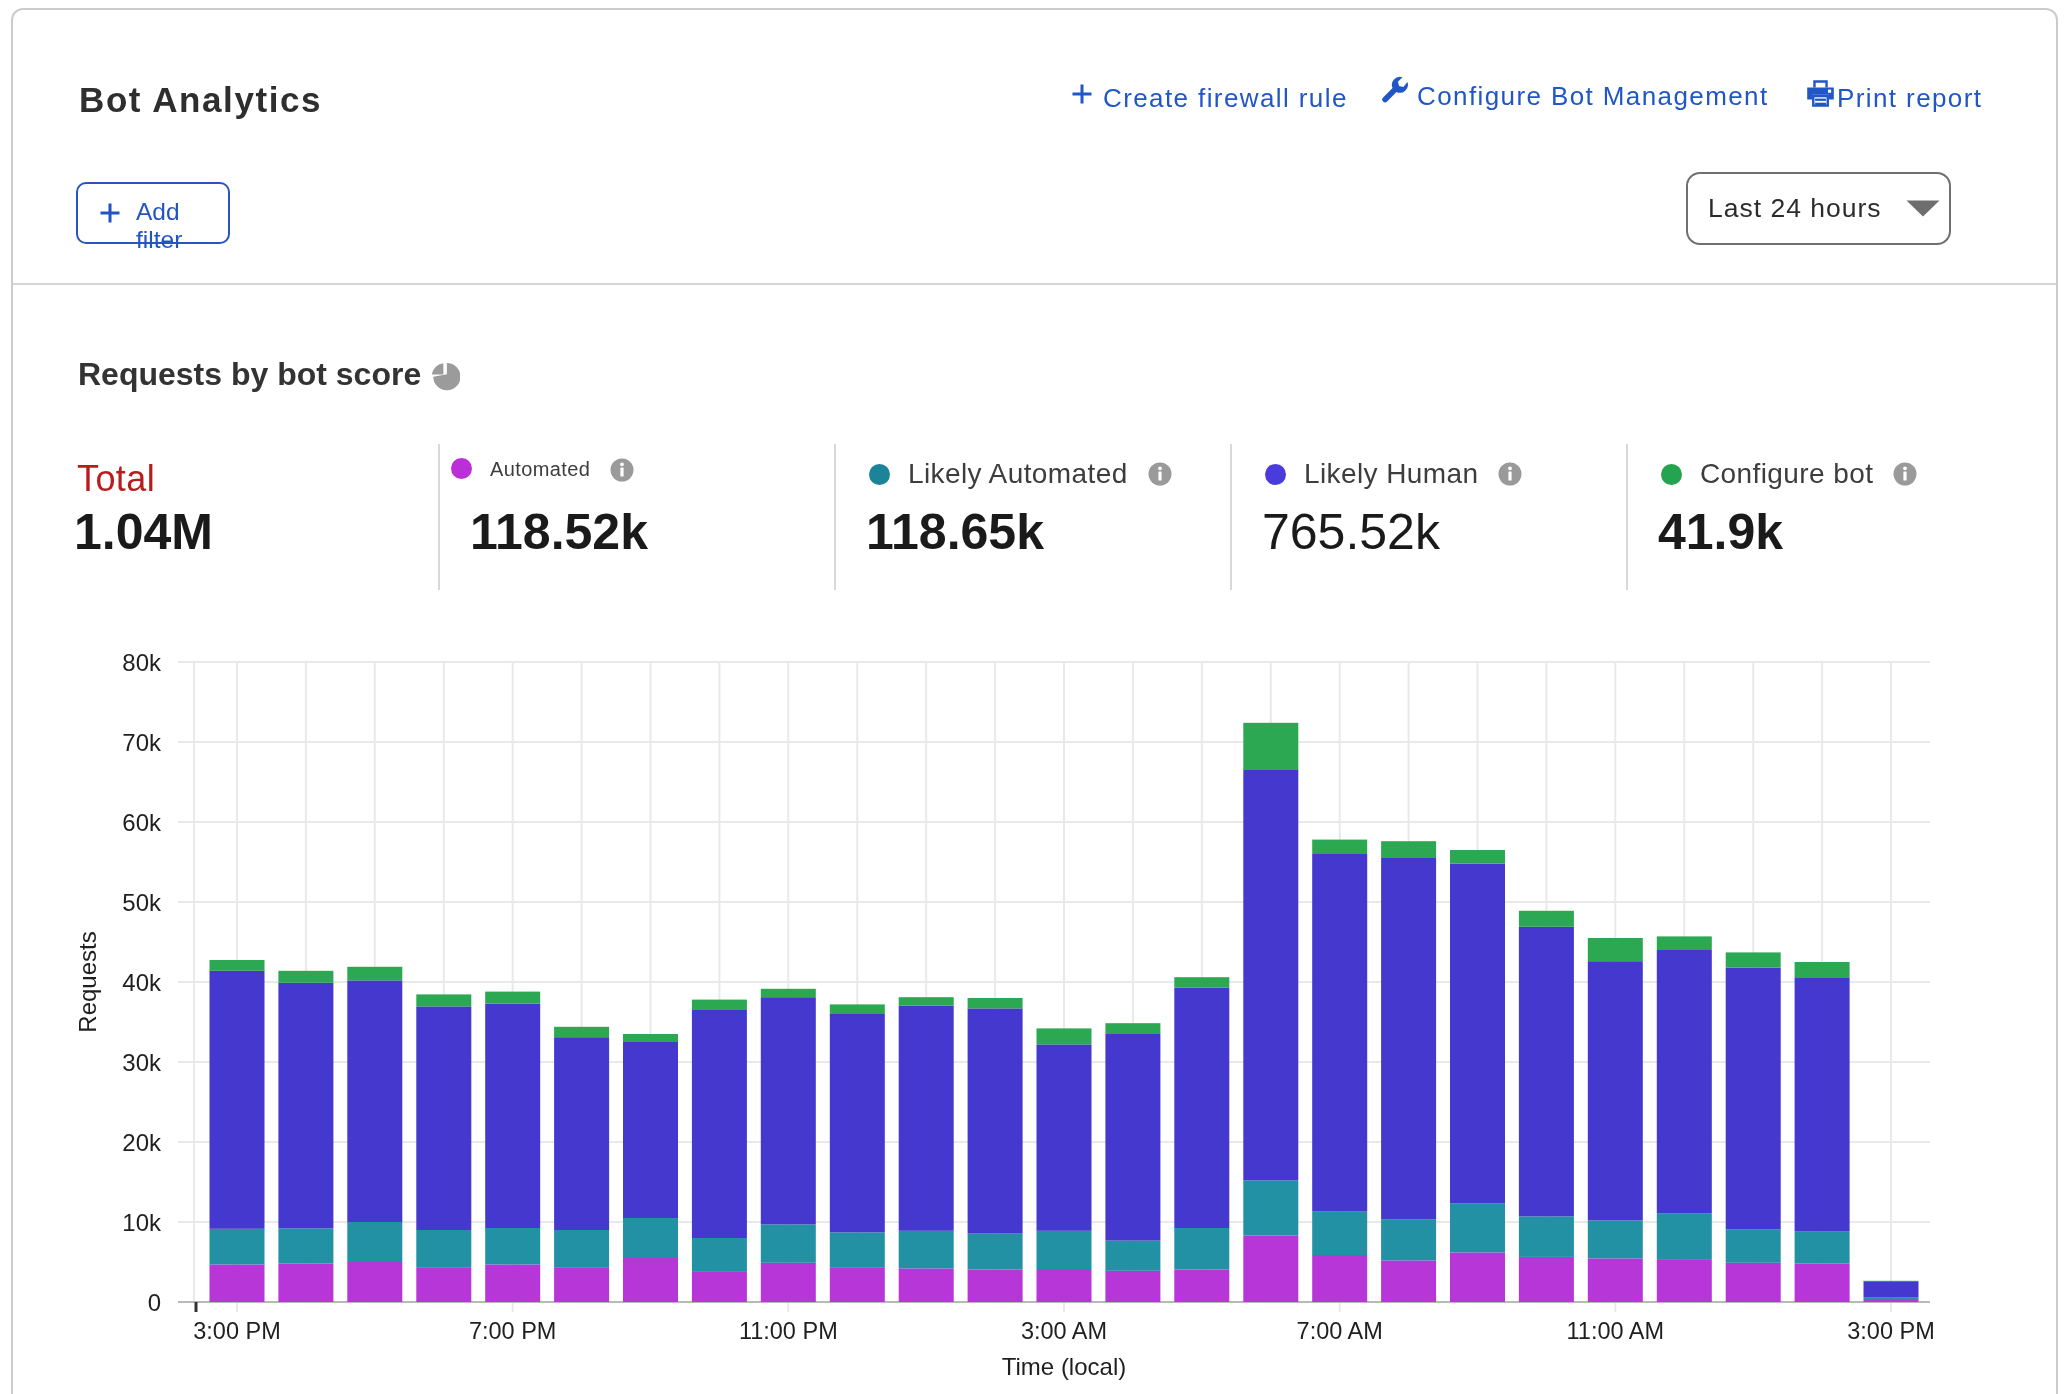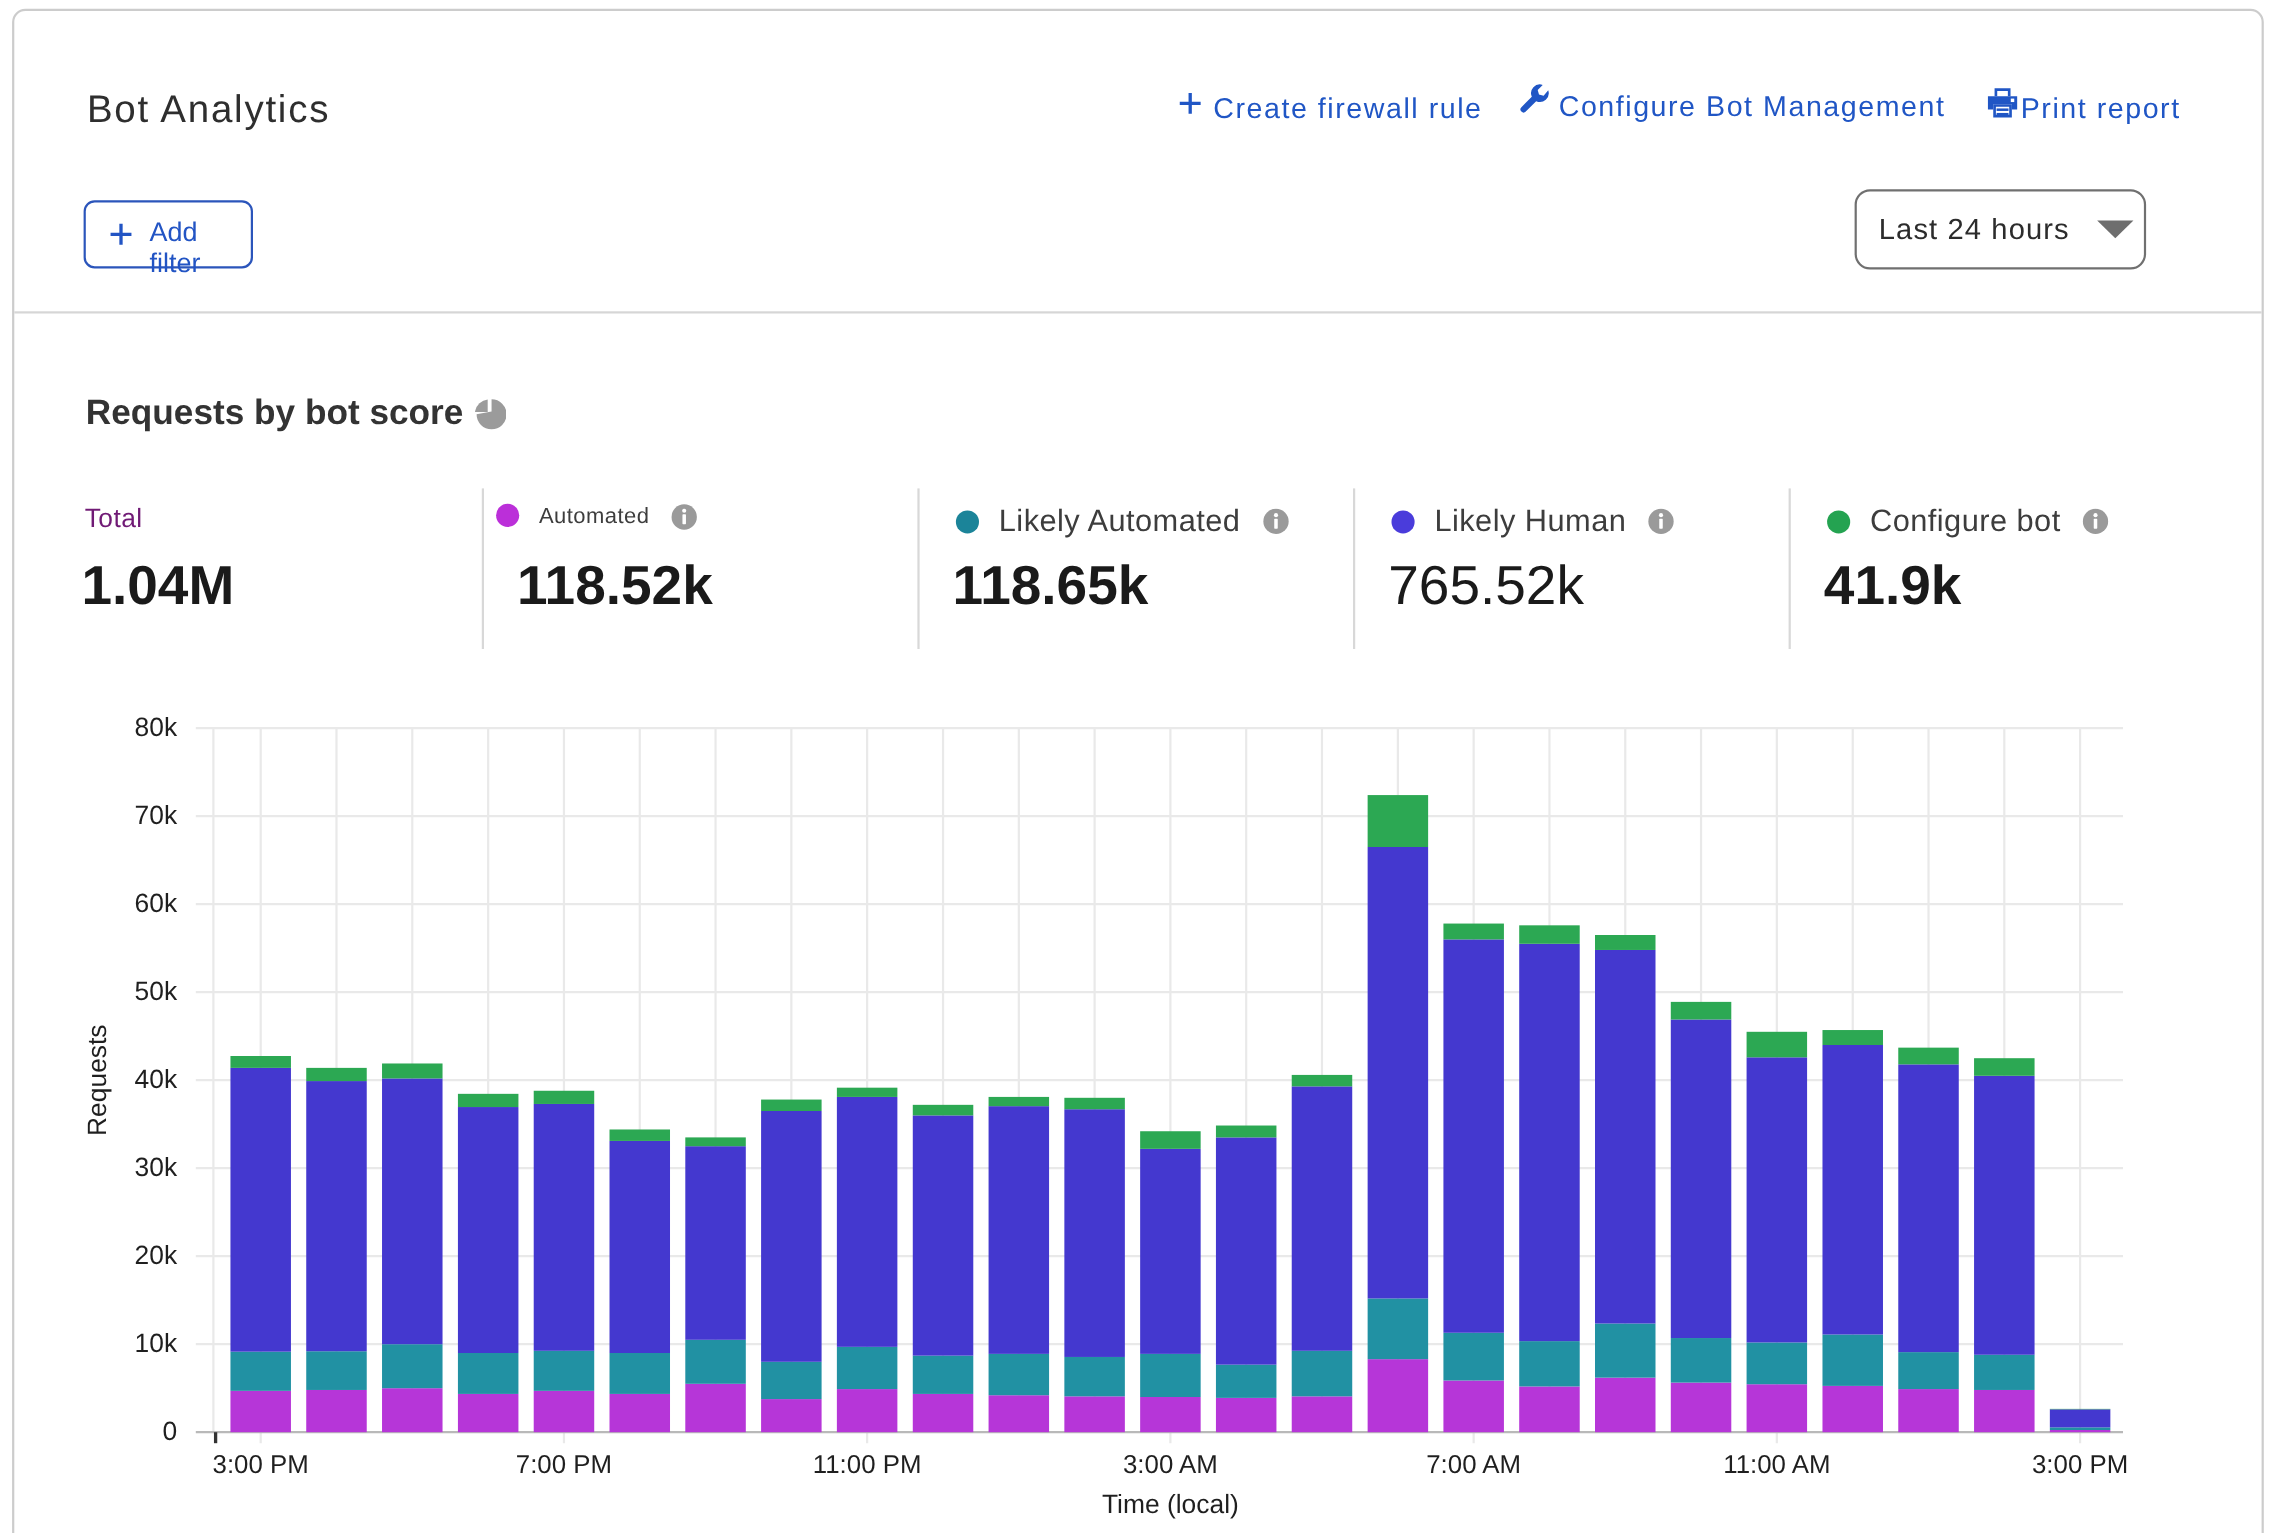--- a/index.html
+++ b/index.html
@@ -6,21 +6,21 @@
 html,body { width:2070px; height:1394px; background:#fff; overflow:hidden;
   font-family:"Liberation Sans", sans-serif; -webkit-font-smoothing:antialiased; }
 .abs { position:absolute; }
 </style>
 </head>
 <body>
 
 <div class="abs" style="left:11px;top:8px;width:2047px;height:1500px;border:2px solid #cccccc;border-radius:12px"></div>
 <div class="abs" style="left:13px;top:283px;width:2043px;height:2px;background:#d6d6d6"></div>
 
-<div class="abs" style="left:79px;top:80px;font-size:35px;font-weight:400;letter-spacing:1.6px;color:#2e2e2e">Bot Analytics</div>
+<div class="abs" style="left:79px;top:80px;font-size:35px;font-weight:700;letter-spacing:1.6px;color:#2e2e2e">Bot Analytics</div>
 
 <div class="abs" style="left:1070px;top:83px;display:flex;align-items:center;font-size:26px;letter-spacing:1.4px;color:#2056c5">
   <span style="position:relative;top:-5px;display:flex">
       <svg width="24" height="24" viewBox="0 0 24 24" style="flex:none">
 <path stroke="#2056c5" stroke-width="3.0" d="M12 2.5v19M2.5 12h19" fill="none"></path>
 </svg>
     </span>
     <span style="margin-left:9px">Create firewall rule</span>
 </div>
 <div class="abs" style="left:1381px;top:81px;display:flex;align-items:center;font-size:26px;letter-spacing:1.4px;color:#2056c5">
@@ -61,21 +61,21 @@
 </svg>
     </span>
 </div>
 
 <div class="abs" style="left:78px;top:356px;font-size:32px;font-weight:700;color:#333">Requests by bot score</div>
 <svg style="position:absolute;left:430px;top:361px" width="30" height="30" viewBox="0 0 24 24">
 <path d="M13.5 10.5 V1.6 A10.9 10.9 0 1 1 2.6 12.5 Z" fill="#9b9b9b"></path>
 <path d="M10.7 1.8 A10.6 10.6 0 0 0 1.5 10.3 L1.5 10.8 H10.7 Z" fill="#9b9b9b"></path>
 </svg>
 
-<div style="position:absolute;left:77px;top:458px;display:flex;align-items:center;font-size:24px;letter-spacing:0.4px;color:#701a75">
+<div style="position:absolute;left:77px;top:458px;display:flex;align-items:center;font-size:36px;letter-spacing:0.4px;color:#b91c1c">
     <span>Total</span>
   </div>
 <div style="position:absolute;left:74px;top:503px;font-size:50px;font-weight:700;color:#1a1a1a">1.04M</div>
 <div style="position:absolute;left:451px;top:458px;display:flex;font-size:20px;letter-spacing:0.4px;color:#3d3d3d">
     <span style="display:inline-block;width:21px;height:21px;border-radius:50%;background:#bb2fd9;flex:none"></span>
     <span style="margin-left:18px;margin-right:20px">Automated</span>
     <svg width="24" height="24" viewBox="0 0 24 24" style="flex:none">
 <circle cx="12" cy="12" r="11.5" fill="#9a9a9a"></circle>
 <rect x="10.4" y="9.6" width="3.2" height="9" rx="0.6" fill="#fff"></rect>
 <circle cx="12" cy="6.3" r="1.9" fill="#fff"></circle>

